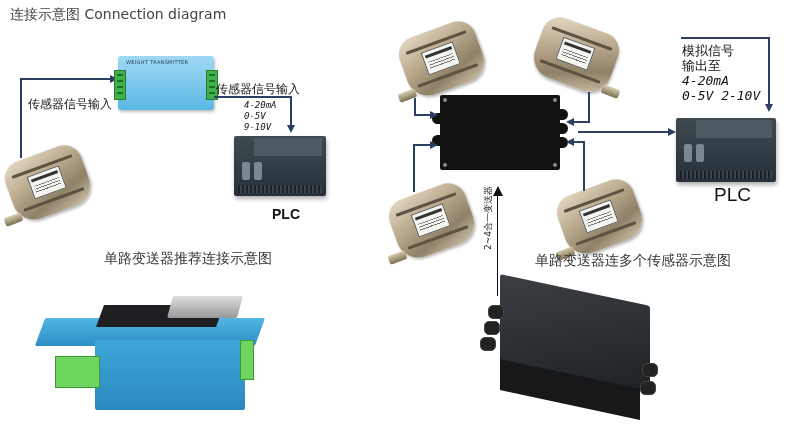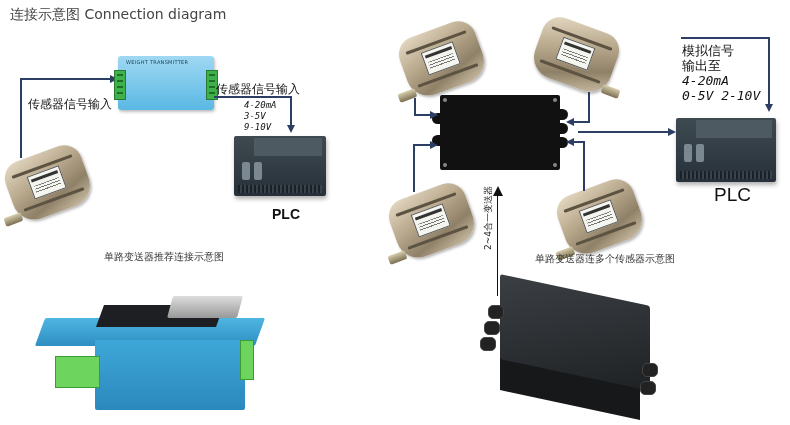--- a/index.html
+++ b/index.html
@@ -1,20 +1,20 @@
 <!DOCTYPE html>
 <html><head>
 <meta charset="utf-8">
 <style>
   * { box-sizing: border-box; margin: 0; padding: 0; }
   html, body { width: 790px; height: 425px; background: #ffffff; overflow: hidden; }
   body { position: relative; font-family: "DejaVu Sans", sans-serif; color: #222; }
   .abs { position: absolute; }
   .title { left: 10px; top: 6px; font-size: 14px; color: #444; }
-  .caption { font-size: 10px; color: #333; white-space: nowrap; }
+  .caption { font-size: 14px; color: #333; white-space: nowrap; }
   .label-cn { font-size: 12px; color: #111; white-space: nowrap; }
   .mono { font-family: "DejaVu Sans Mono", monospace; font-style: italic; }
   .plc-label { font-weight: bold; color: #111; font-family: "Liberation Sans", sans-serif; }
 
   
   .line { background: #2c3e63; position: absolute; }
   .arrow-r { position: absolute; width: 0; height: 0; border-top: 4px solid transparent; border-bottom: 4px solid transparent; border-left: 8px solid #2c3e63; }
   .arrow-l { position: absolute; width: 0; height: 0; border-top: 4px solid transparent; border-bottom: 4px solid transparent; border-right: 8px solid #2c3e63; }
   .arrow-d { position: absolute; width: 0; height: 0; border-left: 4px solid transparent; border-right: 4px solid transparent; border-top: 8px solid #2c3e63; }
   .arrow-u { position: absolute; width: 0; height: 0; border-left: 5px solid transparent; border-right: 5px solid transparent; border-bottom: 10px solid #111; }
@@ -94,21 +94,21 @@
 
   <div class="abs transmitter">
     <div class="tt">WEIGHT TRANSMITTER</div>
     <div class="term" style="left:-4px;"></div>
     <div class="term" style="right:-4px;"></div>
   </div>
 
   <div class="abs label-cn" style="left:216px; top:81px; font-size:12px;">传感器信号输入</div>
   <div class="abs mono" style="left:244px; top:100px; font-size:9px; line-height:11px; color:#111;">
     <div>4-20mA</div>
-    <div>3-5V</div>
+    <div>0-5V</div>
     <div>9-10V</div>
   </div>
 
   <div class="line" style="left:214px; top:96px; width:78px; height:2px;"></div>
   <div class="line" style="left:290px; top:96px; width:2px; height:30px;"></div>
   <div class="arrow-d" style="left:287px; top:125px;"></div>
 
   <div class="plc" style="left:234px; top:136px;">
     <div class="top"></div>
     <div class="ports">

